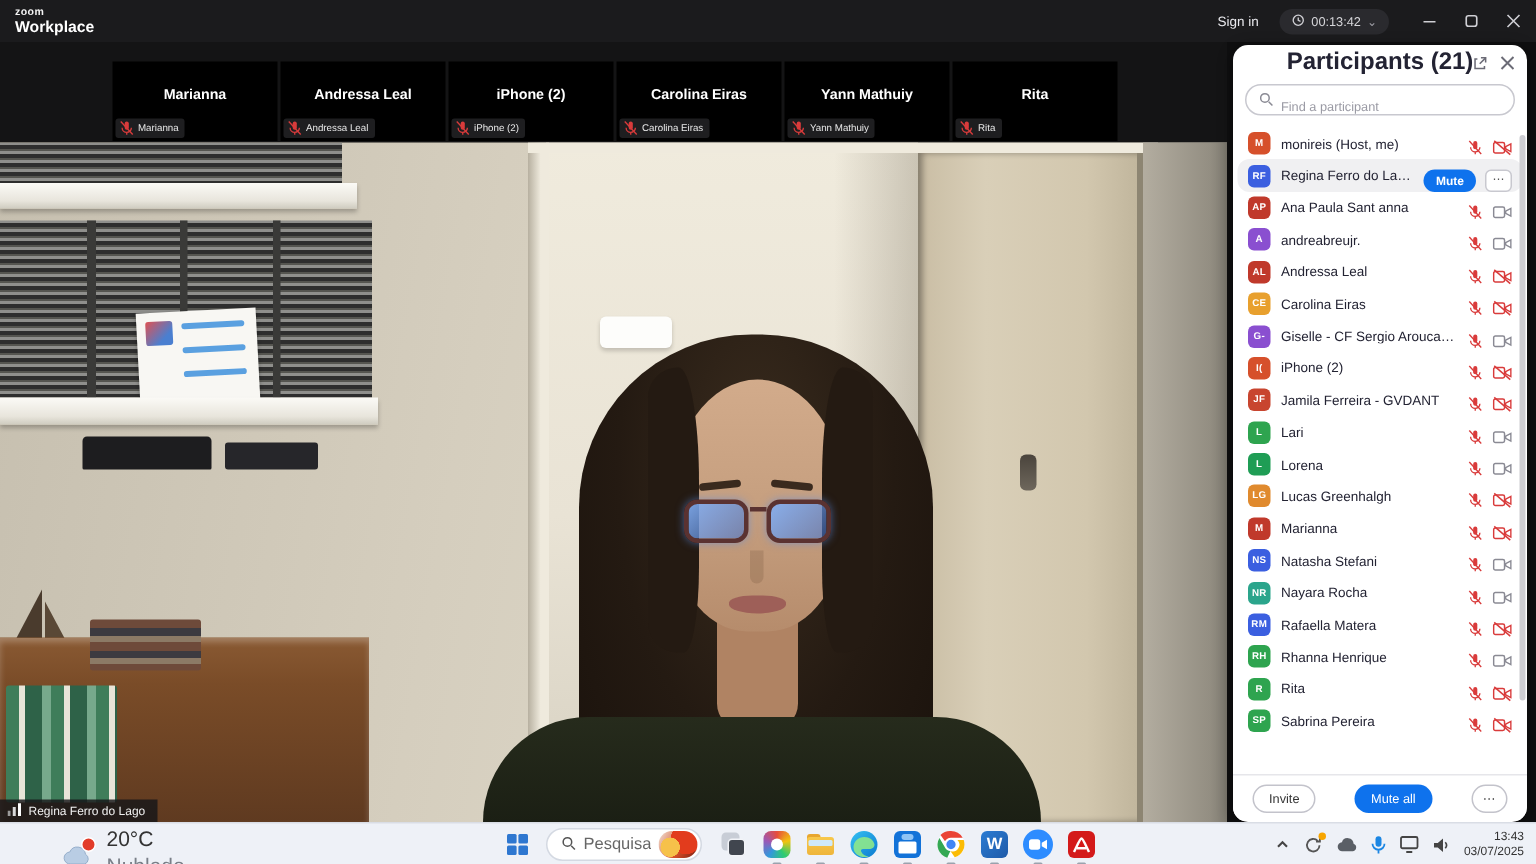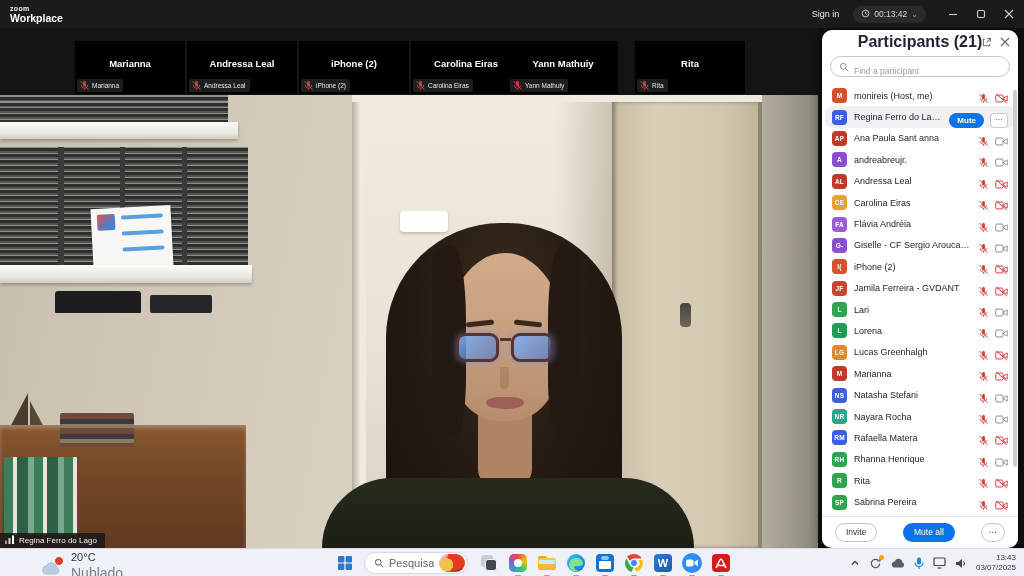--- a/index.html
+++ b/index.html
@@ -56,21 +56,21 @@
   .panel-footer { height:31px; border-top:1px solid #e6e6ea; display:flex; align-items:center; justify-content:space-between; padding:0 13px; background:#fff; }
   .btn-outline { background:#fff; border:1px solid #c3c3cb; border-radius:10px; height:19px; padding:0 10px; font-size:8.5px; color:#333; cursor:pointer; font-family:"Liberation Sans",sans-serif; }
   .btn-primary { background:#0E72ED; border:none; border-radius:10px; height:19px; padding:0 11px; font-size:8.5px; color:#fff; cursor:pointer; font-family:"Liberation Sans",sans-serif; }
   .pscrollbar { position:absolute; right:1px; top:58px; width:4px; height:428px; border-radius:2px; }
   .pthumb { position:absolute; top:2px; width:4px; height:88%; background:#cdcdd2; border-radius:2px; }
 
   
   .taskbar { position:absolute; left:0; top:548px; width:1024px; height:28px; background:#eef1f7; border-top:1px solid #d9dde5; }
   .weather { position:absolute; left:42px; top:2px; display:flex; align-items:center; gap:7px; cursor:pointer; }
   .wicon { position:relative; width:22px; height:22px; }
-  .wtemp { font-size:11px; color:#333; line-height:1.25; }
+  .wtemp { font-size:14px; color:#333; line-height:1.25; }
   .wcond { font-size:14px; color:#7a7f88; line-height:1.2; }
   .startbtn { position:absolute; left:338px; top:7px; cursor:pointer; }
   .tsearch { position:absolute; left:364px; top:3px; width:104px; height:22px; background:#fff; border:1px solid #d4d9e2; border-radius:11px; display:flex; align-items:center; gap:5px; padding:0 2px 0 9px; cursor:text; }
   .tsearch input { border:none; outline:none; flex:1; font-size:11px; color:#444; background:transparent; min-width:0; font-family:"Liberation Sans",sans-serif; }
   .tsearch input::placeholder { color:#666; }
   .bingpic { width:26px; height:18px; border-radius:9px; background:radial-gradient(circle at 30% 60%,#f6c14a 0 30%,transparent 31%),radial-gradient(circle at 70% 30%,#e23c1d 0 45%,transparent 46%),linear-gradient(120deg,#f0e6da,#d8512a 55%,#7a1f12); }
   .apps { position:absolute; left:478px; top:3px; display:flex; gap:7px; }
   .app { position:relative; width:22px; height:22px; cursor:pointer; }
   .app .dot { position:absolute; left:8px; bottom:-3px; width:6px; height:2.5px; border-radius:2px; background:#9aa2ad; }
   .tray { position:absolute; right:8px; top:0; height:28px; display:flex; align-items:center; gap:9px; }
@@ -178,21 +178,21 @@
                     <rect x="6" y="1.5" width="4" height="8" rx="2" fill="#D93B3B" stroke="none"></rect>
                     <path d="M3.5 7.5a4.5 4.5 0 0 0 9 0"></path>
                     <path d="M8 12v2.2"></path>
                     <path d="M2.2 1.5l11.6 12.6"></path>
                   </g>
                 </svg>
               </span>
       <span>Carolina Eiras</span>
             </span>
           </div>
-          <div class="tile" style="left: 508px;">
+          <div class="tile" style="left: 523px;">
             <span class="tile-name">Yann Mathuiy</span>
     <span class="tile-chip">
       <span style="display:inline-flex">
                 <svg viewBox="0 0 16 16" width="11" height="11">
                   <g fill="none" stroke="#D93B3B" stroke-width="1.3">
                     <rect x="6" y="1.5" width="4" height="8" rx="2" fill="#D93B3B" stroke="none"></rect>
                     <path d="M3.5 7.5a4.5 4.5 0 0 0 9 0"></path>
                     <path d="M8 12v2.2"></path>
                     <path d="M2.2 1.5l11.6 12.6"></path>
                   </g>
@@ -423,42 +423,20 @@
                     <path d="M8 12v2.2"></path>
                     <path d="M2.2 1.5l11.6 12.6"></path>
                   </g>
                 </svg>
               </span>
       <span style="display:inline-flex">
                 <svg viewBox="0 0 17 14" width="13" height="11">
                   <rect x="1" y="2.5" width="9.5" height="9" rx="1.5" fill="none" stroke="#D93B3B" stroke-width="1.3"></rect>
                   <path d="M11.5 6l4.5-2.4v6.8L11.5 8z" fill="none" stroke="#D93B3B" stroke-width="1.2"></path>
                   <path d="M1.5 1l14 12" stroke="#D93B3B" stroke-width="1.3"></path>
-                </svg>
-              </span>
-            </span>
-          </div>
-          <div class="prow">
-            <span class="pavatar" style="background:#9A5CD6">FA</span>
-    <span class="pname">Flávia Andréia</span>
-            <span class="picons">
-      <span style="display:inline-flex">
-                <svg viewBox="0 0 16 16" width="11" height="11">
-                  <g fill="none" stroke="#D93B3B" stroke-width="1.3">
-                    <rect x="6" y="1.5" width="4" height="8" rx="2" fill="#D93B3B" stroke="none"></rect>
-                    <path d="M3.5 7.5a4.5 4.5 0 0 0 9 0"></path>
-                    <path d="M8 12v2.2"></path>
-                    <path d="M2.2 1.5l11.6 12.6"></path>
-                  </g>
-                </svg>
-              </span>
-      <span style="display:inline-flex">
-                <svg viewBox="0 0 17 14" width="13" height="11">
-                  <rect x="1" y="2.5" width="9.5" height="9" rx="1.5" fill="none" stroke="#8a8a94" stroke-width="1.3"></rect>
-                  <path d="M11.5 6l4.5-2.4v6.8L11.5 8z" fill="none" stroke="#8a8a94" stroke-width="1.2"></path>
                 </svg>
               </span>
             </span>
           </div>
           <div class="prow">
             <span class="pavatar" style="background:#8A4FD0">G-</span>
     <span class="pname">Giselle - CF Sergio Arouca - AP 5.3</span>
             <span class="picons">
       <span style="display:inline-flex">
                 <svg viewBox="0 0 16 16" width="11" height="11">

